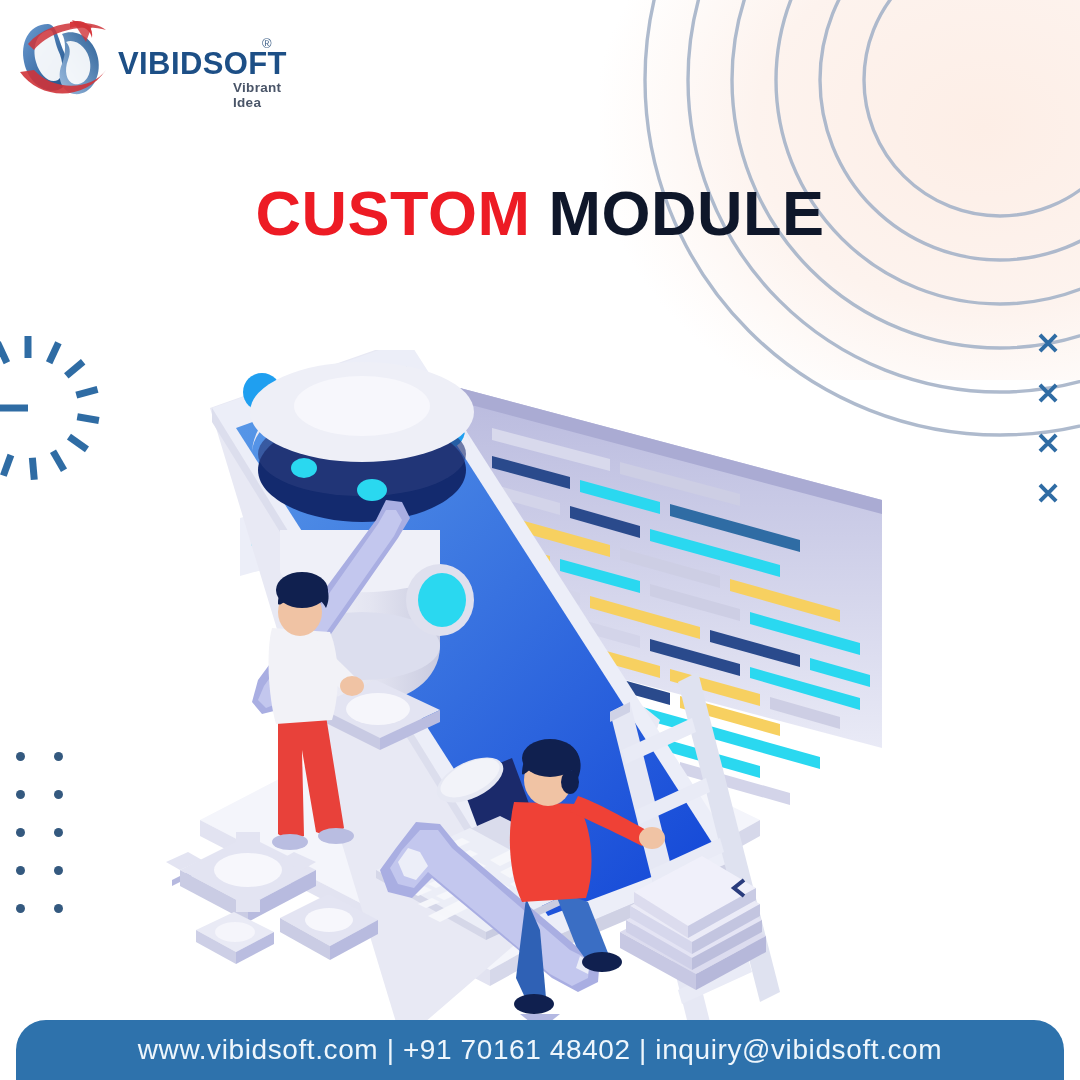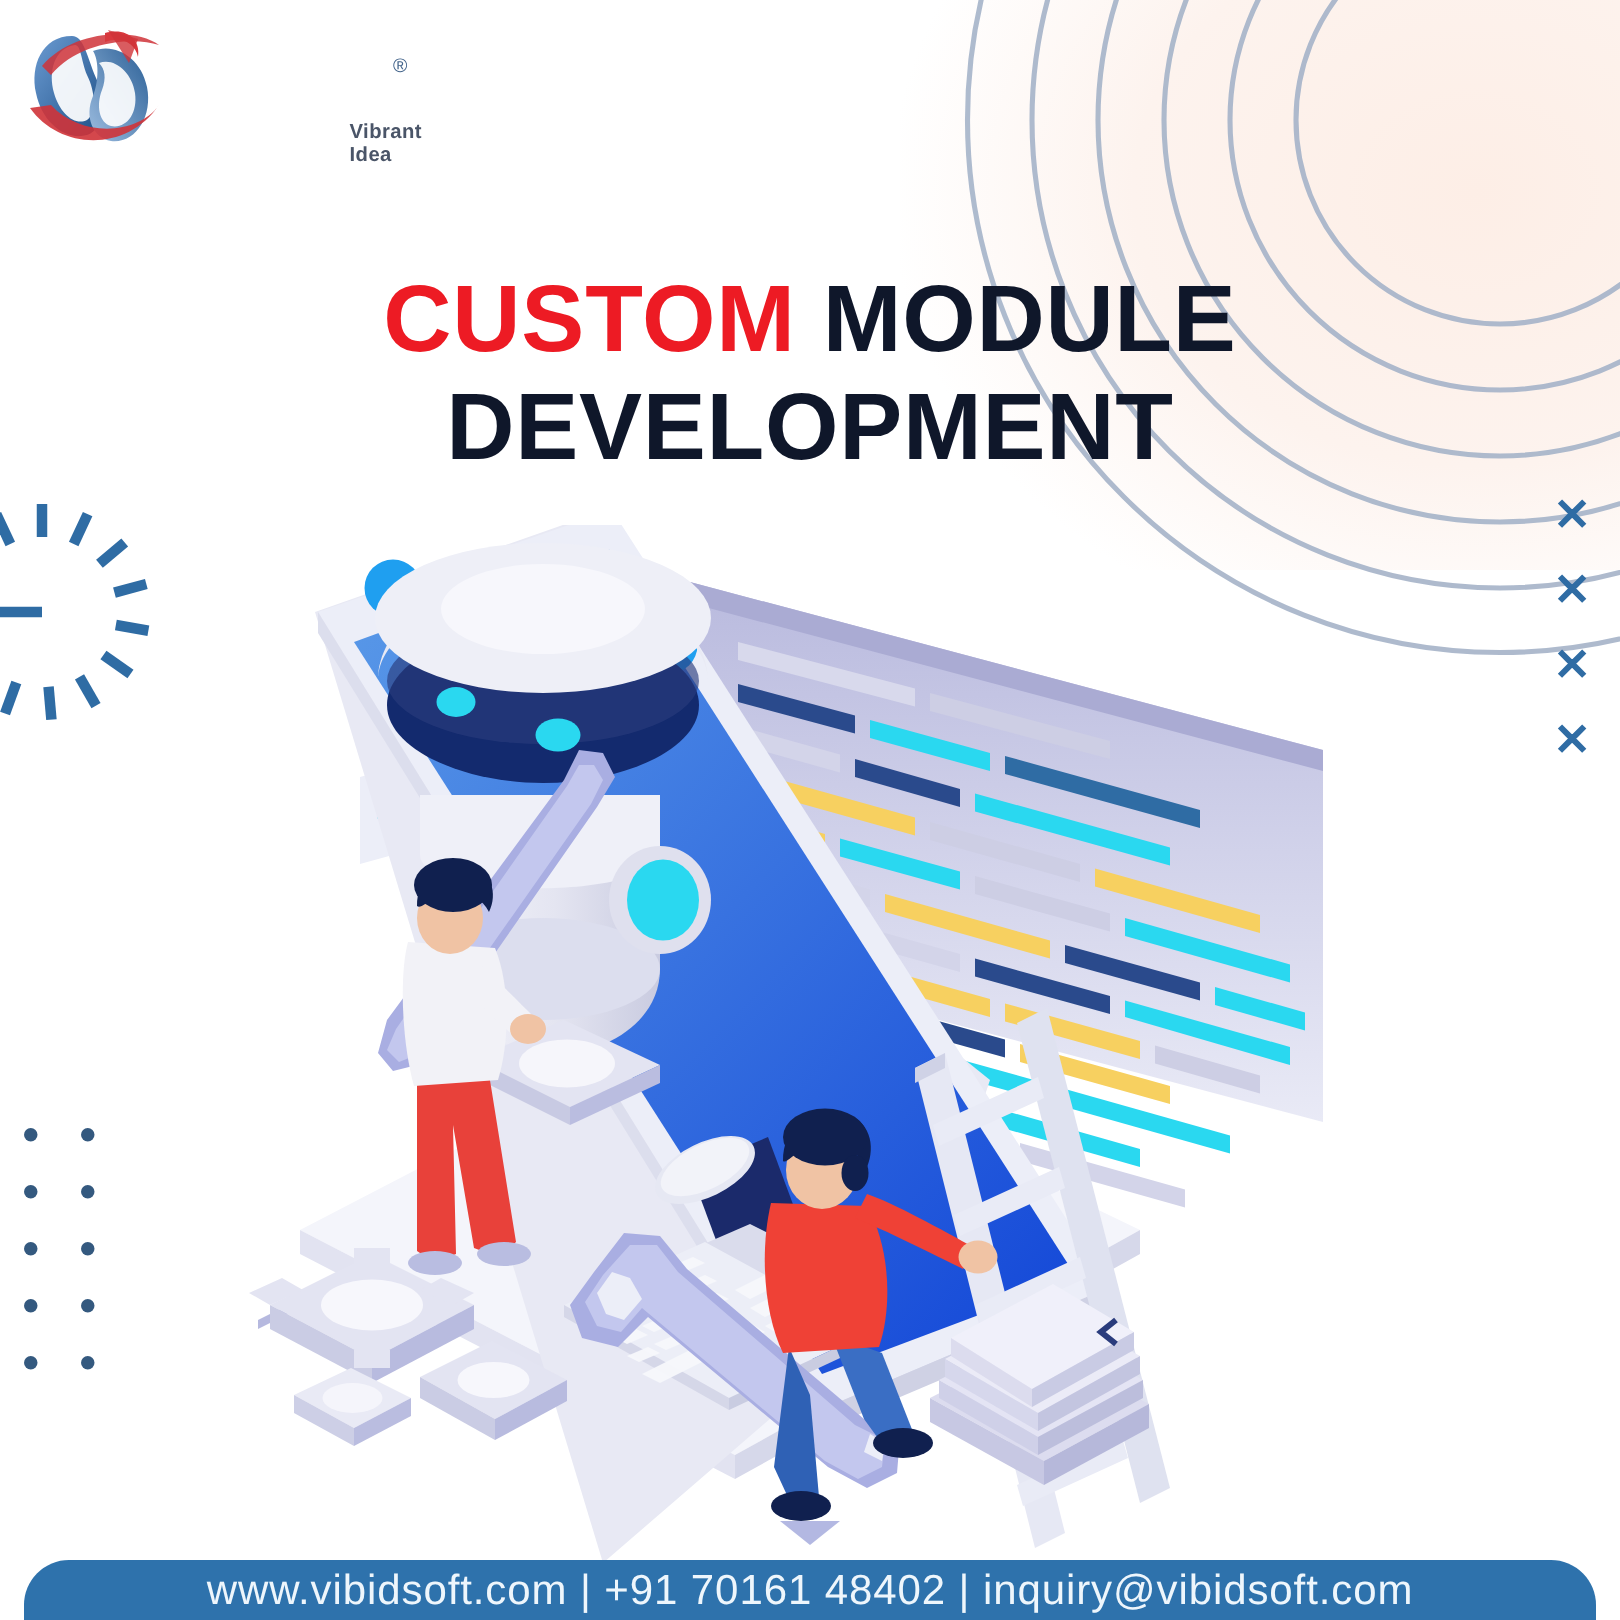--- a/index.html
+++ b/index.html
@@ -114,21 +114,21 @@
   
   .illus {
     position: absolute; left: 140px; top: 350px;
     width: 800px; height: 690px;
   }
   .illus svg { display:block; width: 100%; height: 100%; }
 
   
   .footer {
     position: absolute; left: 16px; right: 16px; bottom: 0;
-    height: 40px;
+    height: 60px;
     background: #2e72ac;
     border-radius: 30px 30px 0 0;
     display: flex; align-items: center; justify-content: center;
   }
   .footer-text {
     color: #eef6fc;
     font-size: 28px;
     letter-spacing: .6px;
     font-family: "Liberation Sans", sans-serif;
     white-space: nowrap;
@@ -220,30 +220,30 @@
         <path d="M34 8 C14 8 6 28 10 46 C14 66 30 78 44 74 C56 70 58 52 50 36 C44 22 42 8 34 8 Z" fill="url(#lg1)"></path>
         <path d="M36 14 C22 16 18 32 22 46 C26 60 36 68 44 64 C50 60 50 46 44 34 C40 24 40 14 36 14 Z" fill="#ffffff" opacity=".92"></path>
         <path d="M48 18 C62 12 80 22 84 42 C88 62 76 80 60 78 C48 76 42 62 48 48 C52 38 52 24 48 18 Z" fill="url(#lg2)"></path>
         <path d="M52 26 C62 22 74 32 76 46 C78 60 70 70 60 68 C52 66 50 54 54 44 C57 36 56 30 52 26 Z" fill="#ffffff" opacity=".9"></path>
         <path d="M6 56 C26 84 70 86 92 54 C78 74 40 76 20 54 Z" fill="#cf3338" opacity=".9"></path>
         <path d="M14 28 C34 4 76 2 92 14 C74 8 38 12 20 34 Z" fill="#cf3338" opacity=".85"></path>
         <path d="M56 6 C70 2 80 10 78 22 C76 12 66 8 56 12 Z" fill="#d8383d"></path>
         <path d="M58 4 L78 10 L72 26 Z" fill="#cf3338" opacity=".8"></path>
       </svg>
     </div>
+    <div class="logo-word">VIBIDSOFT</div>
     <div class="logo-reg">®</div>
     <div class="logo-tag">Vibrant Idea</div>
   </div>
 
   <div class="headline">
     <div>
       <span class="hl-red">CUSTOM</span>
       <span class="hl-blue">MODULE</span>
     </div>
-    <div class="hl-blue">DEVELOPMENT</div>
   </div>
 
   <div class="illus">
     <svg viewBox="0 0 800 690">
       <defs>
         <linearGradient id="screen" x1="0" y1="0" x2="0.9" y2="1">
           <stop offset="0" stop-color="#5b9be8"></stop>
           <stop offset="1" stop-color="#1549d8"></stop>
         </linearGradient>
         <linearGradient id="bot" x1="0" y1="0" x2="1" y2="1">

